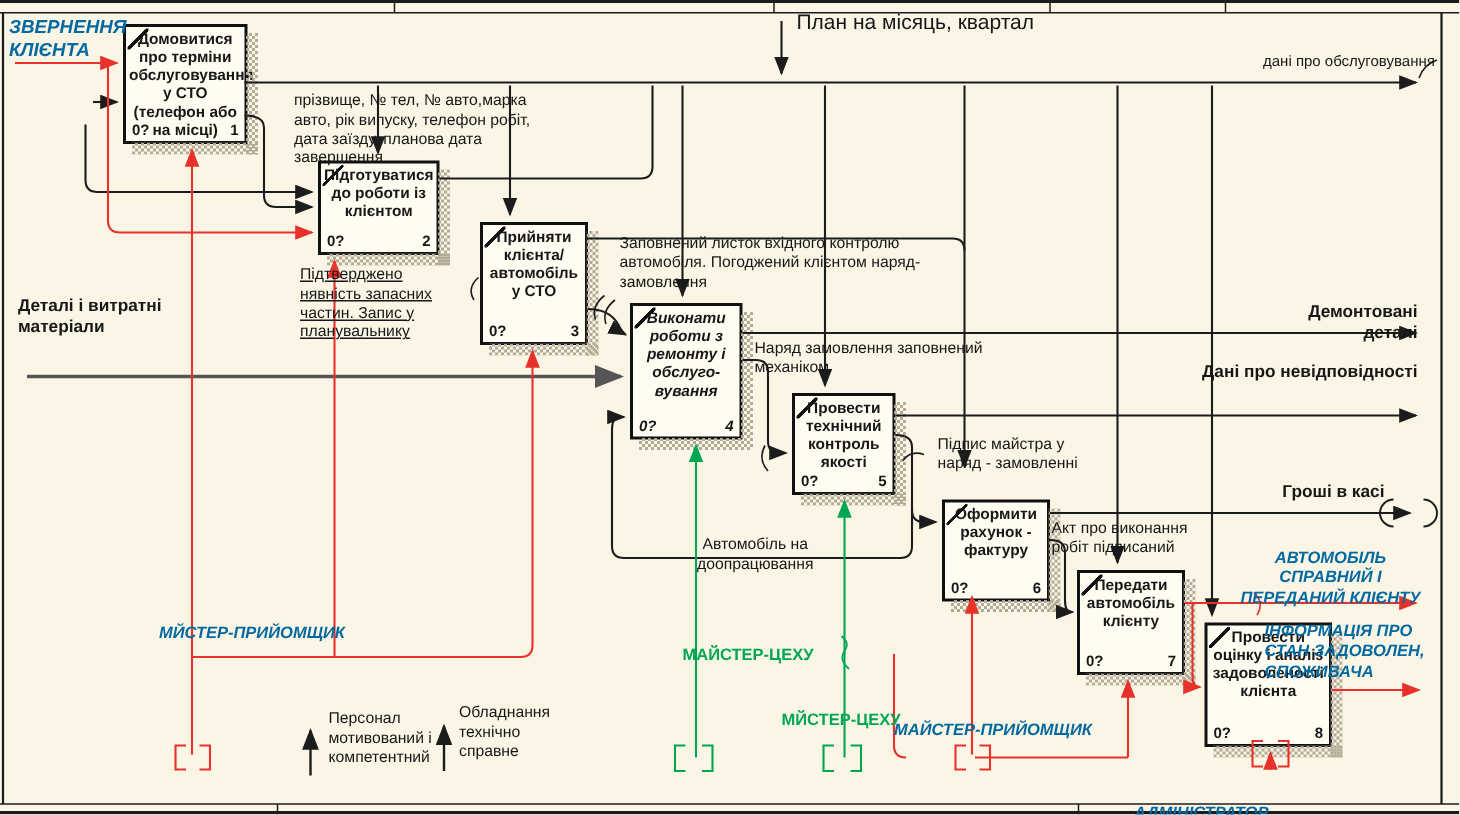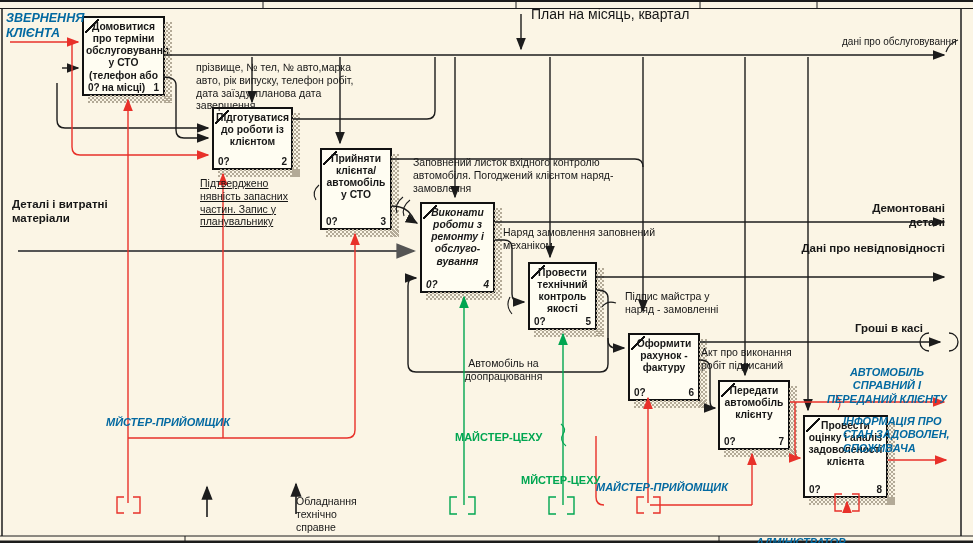--- a/index.html
+++ b/index.html
@@ -199,15 +199,16 @@
   <div class="lbl b md rt" style="left:835px;top:321px;width:88px;">Гроші в касі</div>
   <div class="lbl" style="left:701px;top:346px;width:95px;">Акт про виконання робіт підписаний</div>
   <div class="lbl ctr" style="left:441px;top:357px;width:125px;">Автомобіль на доопрацювання</div>
   <div class="lbl red b ctr" style="left:820px;top:366px;width:134px;font-size:11px;">АВТОМОБІЛЬ СПРАВНИЙ І ПЕРЕДАНИЙ КЛІЄНТУ</div>
   <div class="lbl red b" style="left:843px;top:415px;width:112px;font-size:11px;">ІНФОРМАЦІЯ ПРО СТАН ЗАДОВОЛЕН, СПОЖИВАЧА</div>
   <div class="lbl red b nw" style="left:106px;top:416px;font-size:11px;">МЙСТЕР-ПРИЙОМЩИК</div>
   <div class="lbl green b nw" style="left:419px;top:431px;font-size:11px;margin-left:36px;">МАЙСТЕР-ЦЕХУ</div>
   <div class="lbl green b nw" style="left:521px;top:474px;font-size:11px;">МЙСТЕР-ЦЕХУ</div>
   <div class="lbl red b nw" style="left:596px;top:481px;font-size:11px;">МАЙСТЕР-ПРИЙОМЩИК</div>
   <div class="lbl red b nw" style="left:756px;top:536px;font-size:11px;">АДМІНІСТРАТОР</div>
-  <div class="lbl" style="left:296px;top:469px;width:82px;margin-top:26px;">Обладнання технічно справне</div>
+  <div class="lbl" style="left:219px;top:473px;width:84px;">Персонал мотивований і компетентний</div>
+  <div class="lbl" style="left:306px;top:469px;width:82px;">Обладнання технічно справне</div>
 
 </div>
 
 </body></html>

